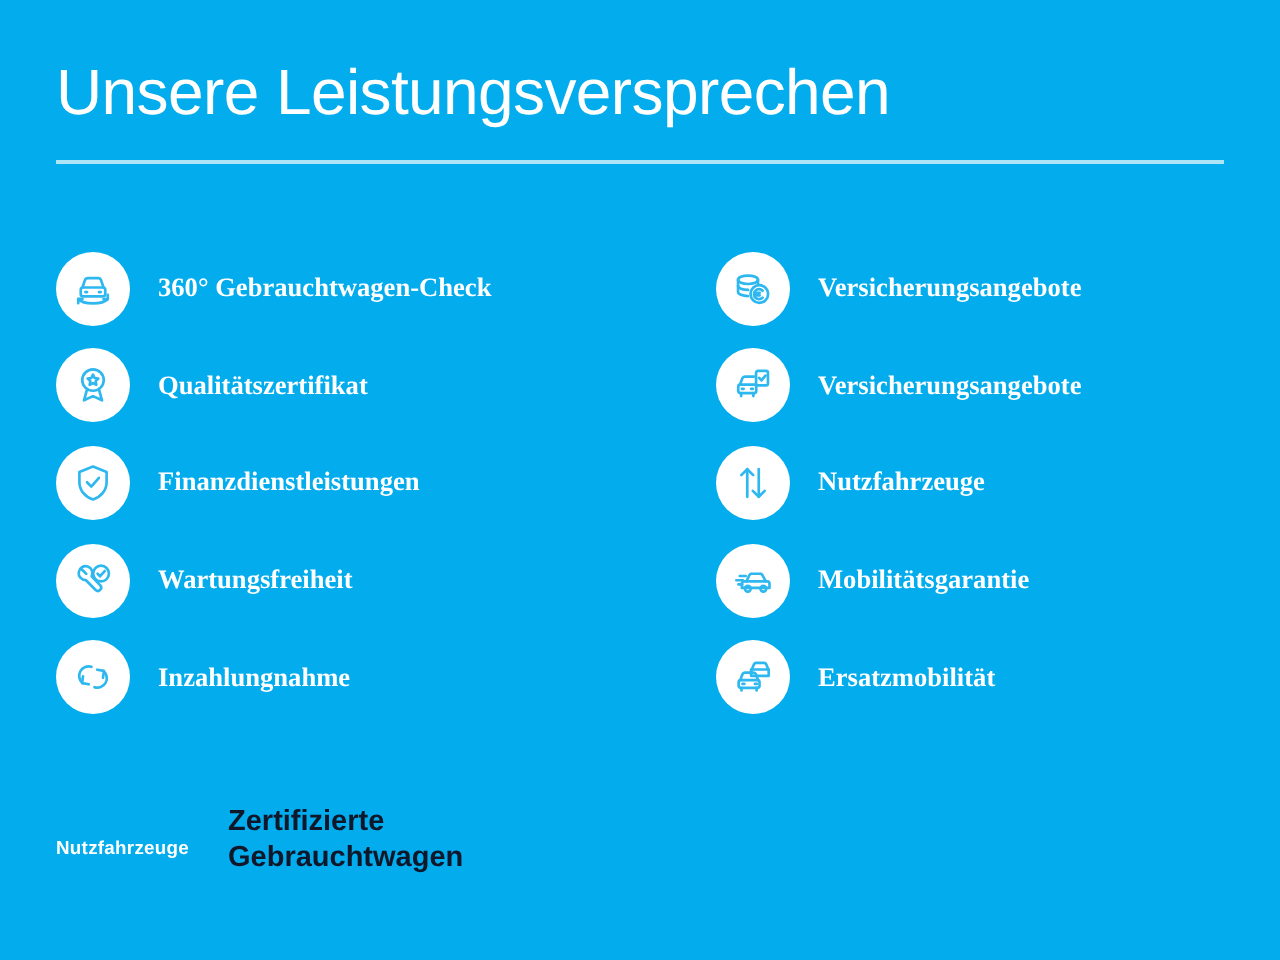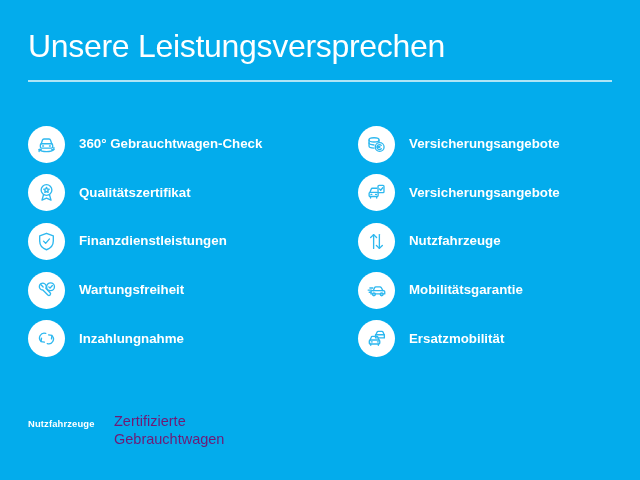--- a/index.html
+++ b/index.html
@@ -72,20 +72,21 @@
     display: block;
     width: 23px;
     height: 23px;
   }
   .benefit-label {
     font-size: 13.3px;
     font-weight: bold;
     color: #ffffff;
     line-height: 16px;
     white-space: nowrap;
+    font-family: Liberation Serif, serif;
   }
 
   
   #brand-block {
     position: absolute;
     left: 28px;
     top: 396px;
     display: flex;
     align-items: flex-start;
     gap: 20px;
@@ -103,24 +104,24 @@
   }
   #vw-subbrand {
     margin-top: 3px;
     font-size: 9.4px;
     font-weight: bold;
     color: #ffffff;
     letter-spacing: .15px;
     white-space: nowrap;
   }
   #brand-tagline {
-    margin-top: 16px;
+    margin-top: 6px;
     font-size: 14.5px;
-    font-weight: normal;
-    color: #701a75;
+    font-weight: bold;
+    color: #0f172a;
     line-height: 18px;
     white-space: nowrap;
   }
 </style>
 </head>
 <body>
 
 <div id="poster">
 
   <div id="header-block">

